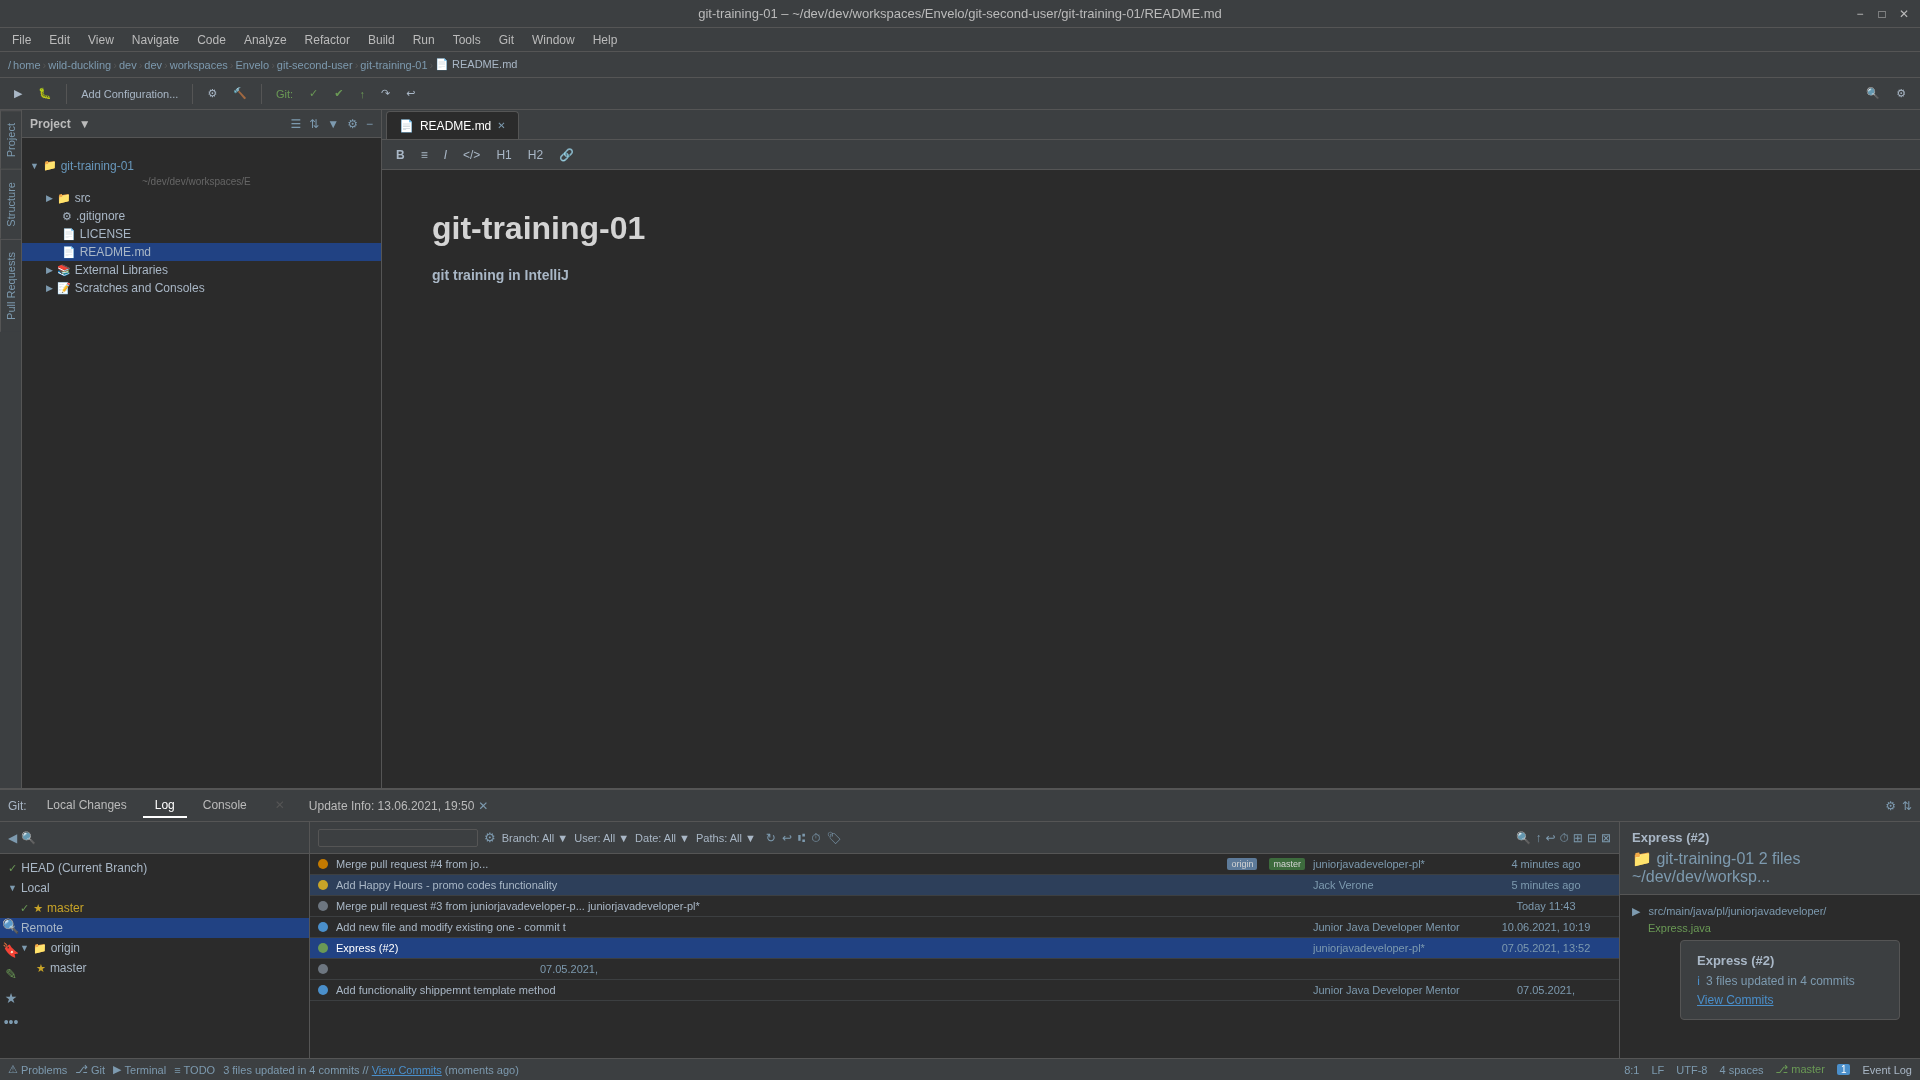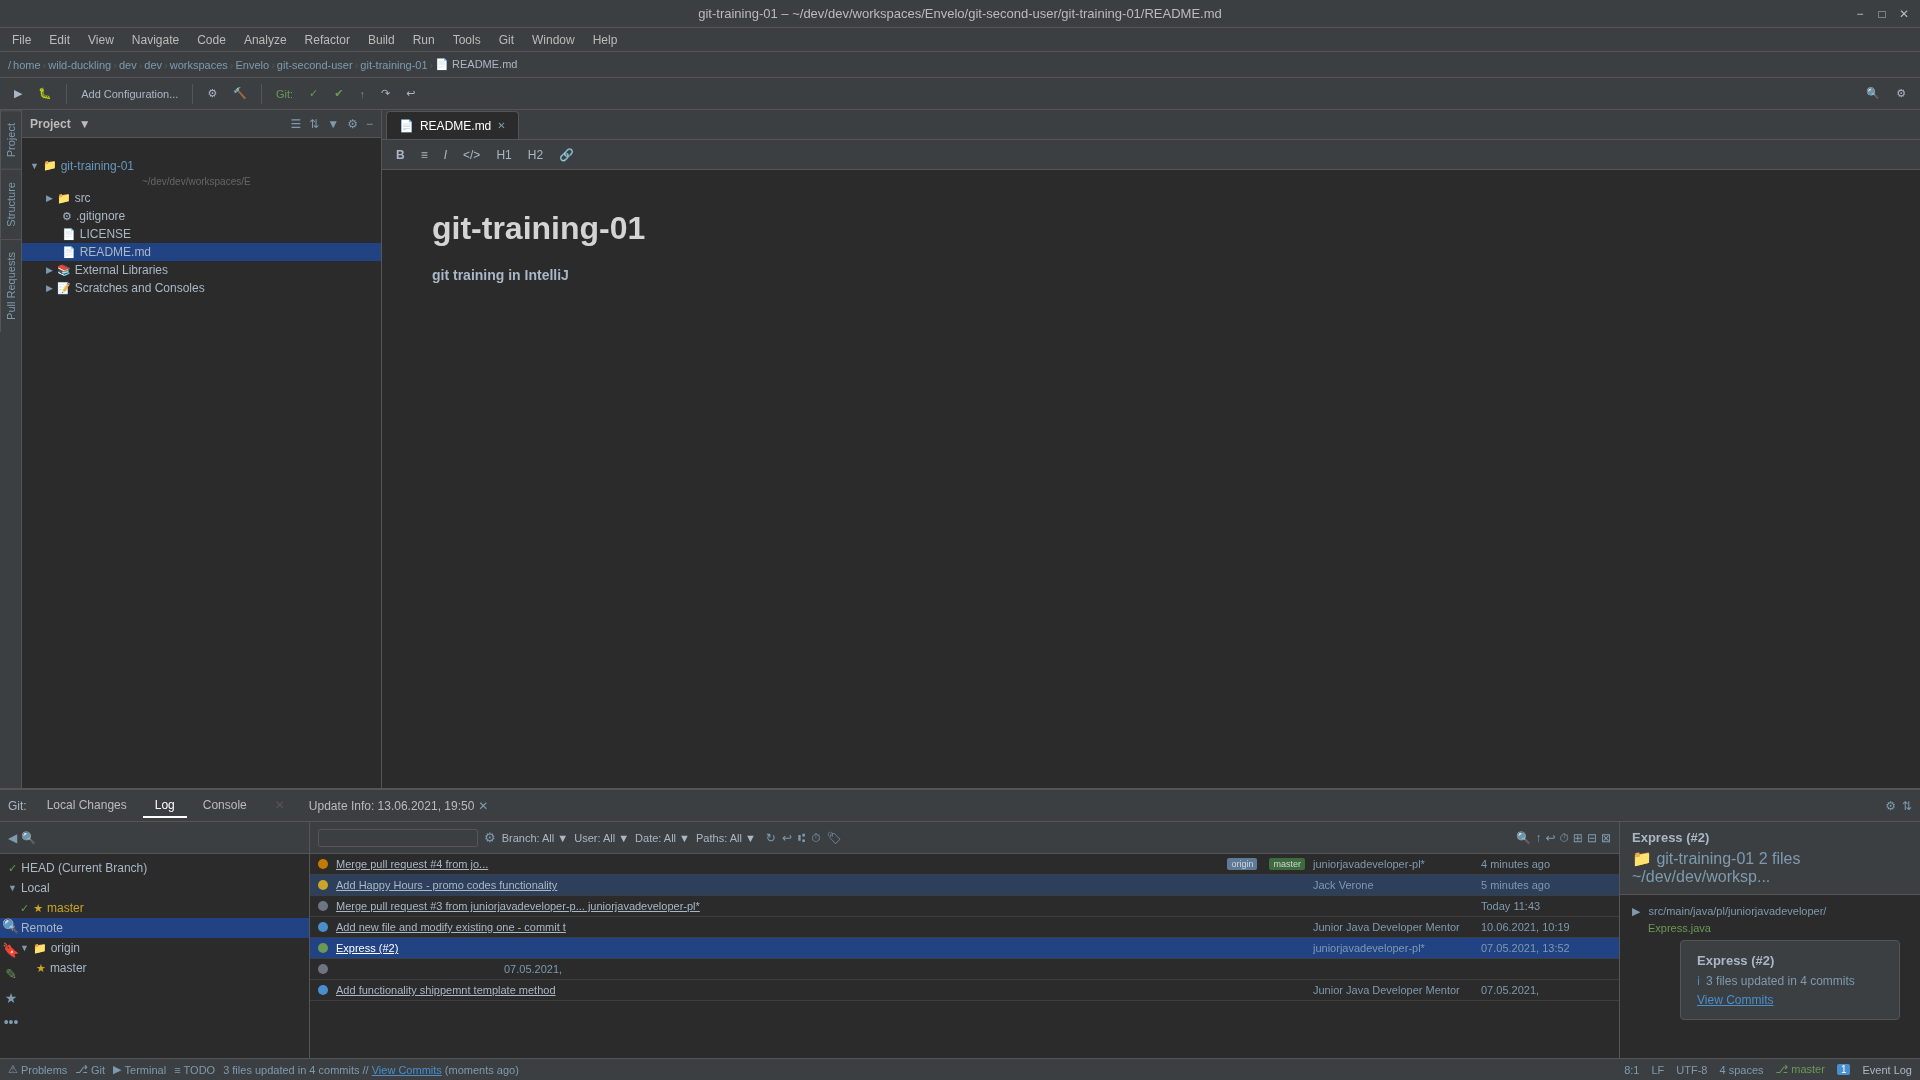--- a/index.html
+++ b/index.html
@@ -92,24 +92,24 @@
     #commit-list { flex: 1; overflow-y: auto; }
     .commit-row { display: flex; align-items: center; padding: 4px 8px; border-bottom: 1px solid #3c3f41; cursor: pointer; gap: 8px; }
     .commit-row.selected { background: #214283; }
     .commit-row.highlighted { background: #2d3f5a; }
     .commit-dot { width: 10px; height: 10px; border-radius: 50%; flex-shrink: 0; }
     .commit-dot.orange { background: #c47a00; }
     .commit-dot.yellow { background: #c8a428; }
     .commit-dot.gray { background: #6d7680; }
     .commit-dot.blue { background: #4a8fcb; }
     .commit-dot.green { background: #6a9955; }
-    .commit-msg { flex: 1; font-size: 11px; color: #a9b7c6; white-space: nowrap; overflow: hidden; text-overflow: ellipsis; text-decoration: underline; }
+    .commit-msg { flex: 1; font-size: 11px; color: #a9b7c6; white-space: nowrap; overflow: hidden; text-overflow: ellipsis; }
     .commit-msg.selected { color: #fff; }
     .commit-author { width: 160px; font-size: 11px; color: #7d9aaf; white-space: nowrap; overflow: hidden; text-overflow: ellipsis; }
-    .commit-date { width: 130px; font-size: 11px; color: #7d9aaf; text-align: left; }
+    .commit-date { width: 130px; font-size: 11px; color: #7d9aaf; text-align: center; }
     .branch-tag { background: #5d7a99; color: #d4d4d4; font-size: 9px; padding: 1px 4px; border-radius: 2px; }
     .branch-tag.green { background: #3d6b3d; }
 
     
     #commit-info-panel { width: 300px; background: #2b2b2b; display: flex; flex-direction: column; overflow: hidden; }
     #commit-info-header { padding: 8px 12px; border-bottom: 1px solid #555; background: #3c3f41; }
     #commit-info-header .info-title { font-size: 13px; color: #a9b7c6; font-weight: bold; margin-bottom: 4px; }
     #commit-info-body { flex: 1; overflow-y: auto; padding: 8px 12px; }
     .info-row { display: flex; align-items: flex-start; gap: 8px; padding: 2px 0; font-size: 11px; }
     .info-file { color: #6a9955; cursor: pointer; }

